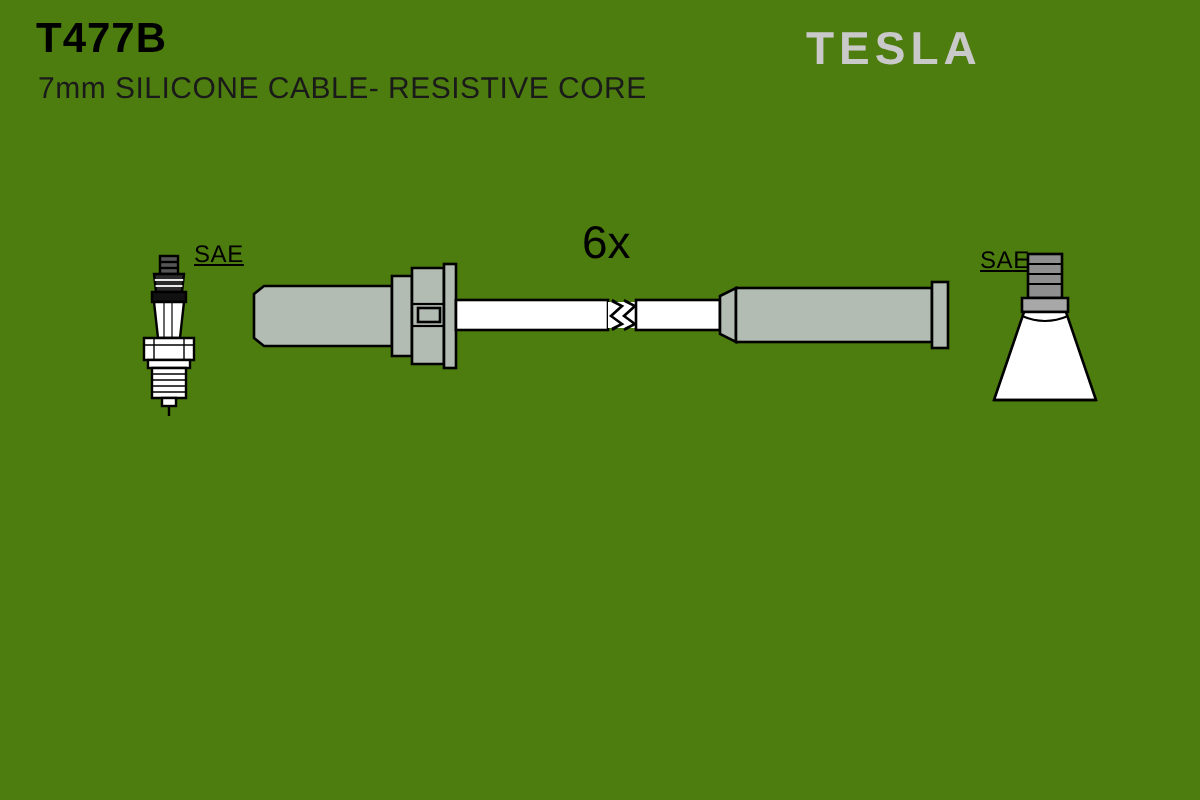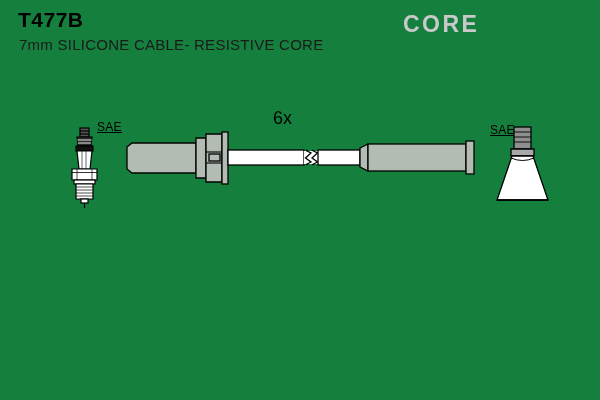--- a/index.html
+++ b/index.html
@@ -13,21 +13,21 @@
     font-family: "Liberation Sans", sans-serif;
     position: relative;
     overflow: hidden;
   }
   #catalog-page {
     position: absolute;
     left: 0;
     top: 0;
     width: 600px;
     height: 400px;
-    background: #15803d;
+    background: #4d7c0f;
   }
   #part-code {
     position: absolute;
     left: 18px;
     top: 8px;
     font-size: 21px;
     font-weight: bold;
     letter-spacing: 0.5px;
     color: #000000;
     font-family: "Liberation Sans", sans-serif;
@@ -60,41 +60,41 @@
     color: #000000;
     font-family: "Liberation Sans", sans-serif;
     white-space: nowrap;
     letter-spacing: 0.3px;
     text-decoration: underline;
   }
   #sae-label-left { left: 97px; top: 120px; }
   #sae-label-right { left: 490px; top: 123px; }
   #quantity-label {
     position: absolute;
-    left: 273px;
+    left: 291px;
     top: 108px;
-    font-size: 18px;
+    font-size: 23px;
     color: #000000;
     font-family: "Liberation Sans", sans-serif;
     white-space: nowrap;
   }
   #assembly-drawing {
     position: absolute;
     left: 0;
     top: 0;
   }
 </style>
 </head>
 <body>
 
 <div id="catalog-page">
 
   <div id="part-code">T477B</div>
   <div id="part-description">7mm SILICONE CABLE- RESISTIVE CORE</div>
-  <div id="brand-logo">CORE</div>
+  <div id="brand-logo">TESLA</div>
 
   <div class="sae-label" id="sae-label-left">SAE</div>
   <div class="sae-label" id="sae-label-right">SAE</div>
   <div id="quantity-label">6x</div>
 
   <svg id="assembly-drawing" width="600" height="400" viewBox="0 0 600 400">
 
     <g stroke="#000000" stroke-width="1.2">
 
       <rect x="80" y="128" width="9" height="9" fill="#555555"></rect>

